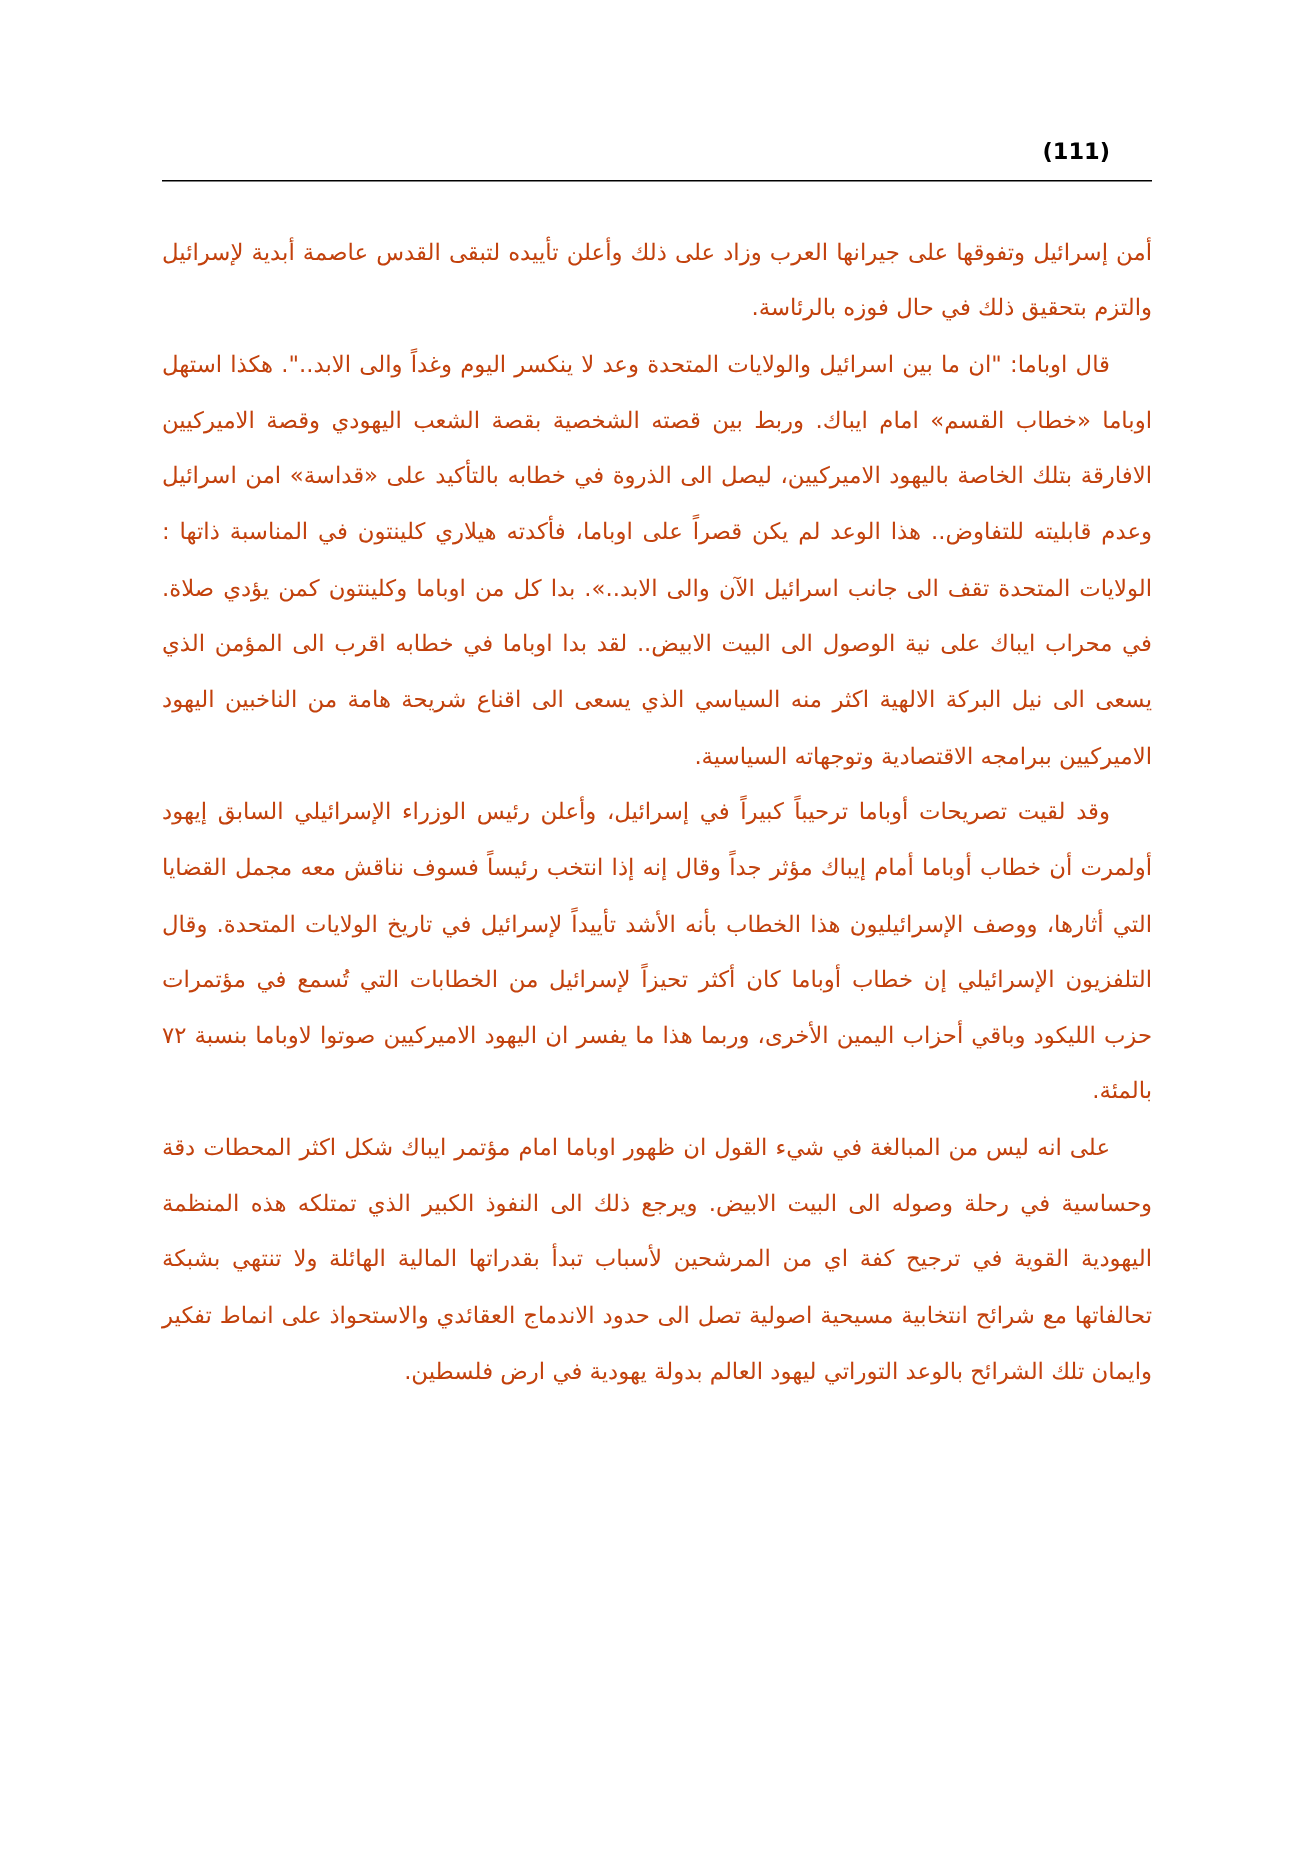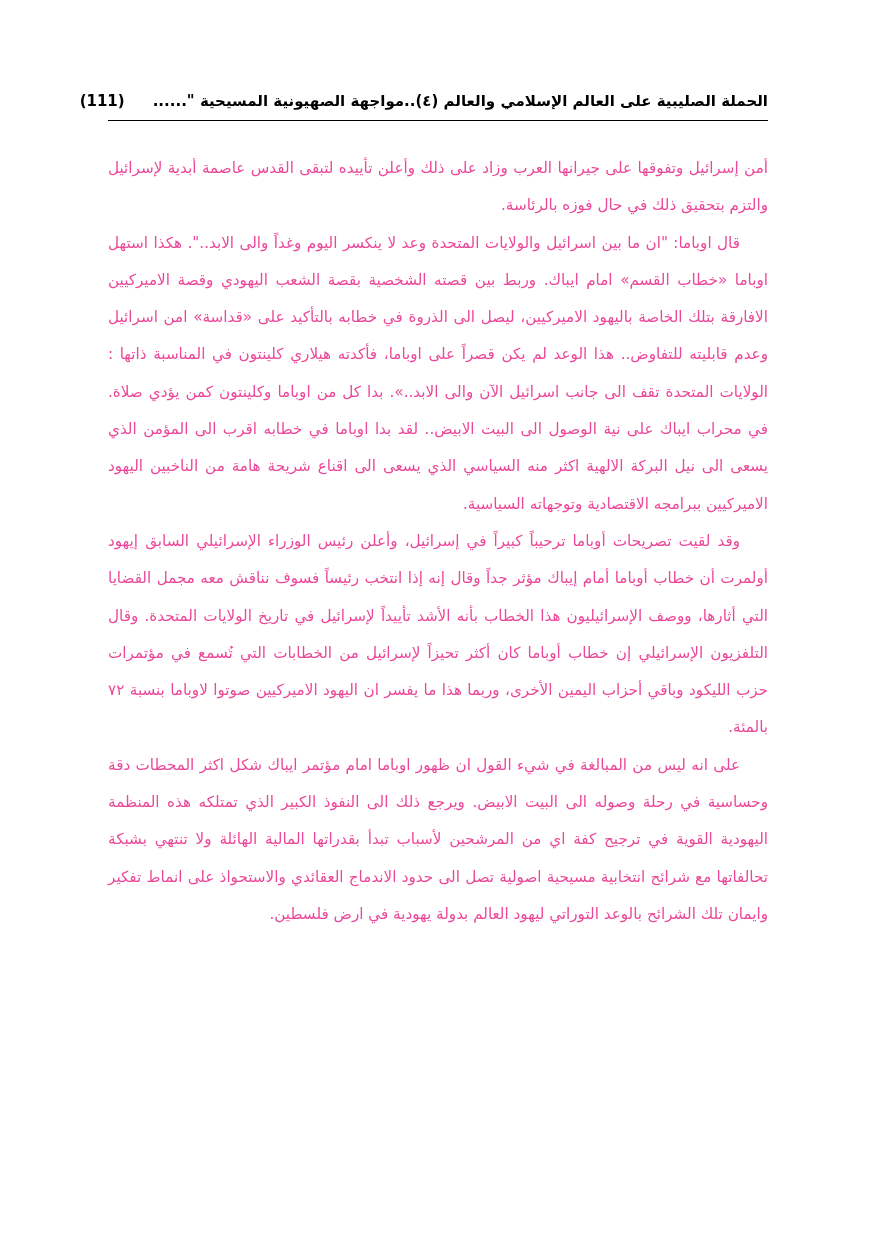--- a/index.html
+++ b/index.html
@@ -55,36 +55,35 @@
       position: absolute;
       top: 150px;
       left: 0;
       right: 0;
       direction: rtl;
       text-align: justify;
       text-align-last: right;
       font-family: "DejaVu Sans", sans-serif;
       font-size: 15.2px;
       line-height: 37.3px;
-      color: #ec4899;
+      color: #c2410c;
     }
     .body-text p {
       margin: 0;
       padding: 0;
     }
     .body-text p.indent {
       text-indent: 28px;
     }
   </style>
 </head>
 <body>
 
 <div class="page">
   <div class="running-header">
-    <span class="title">الحملة الصليبية على العالم الإسلامي والعالم (٤)..مواجهة الصهيونية المسيحية "......</span>
     <span class="page-num">(111)</span>
   </div>
   <div class="header-rule"></div>
 
   <div class="body-text">
     <p>أمن إسرائيل وتفوقها على جيرانها العرب وزاد على ذلك وأعلن تأييده لتبقى القدس عاصمة أبدية لإسرائيل والتزم بتحقيق ذلك في حال فوزه بالرئاسة.</p>
     <p class="indent">قال اوباما: "ان ما بين اسرائيل والولايات المتحدة وعد لا ينكسر اليوم وغداً والى الابد..". هكذا استهل اوباما «خطاب القسم» امام ايباك. وربط بين قصته الشخصية بقصة الشعب اليهودي وقصة الاميركيين الافارقة بتلك الخاصة باليهود الاميركيين، ليصل الى الذروة في خطابه بالتأكيد على «قداسة» امن اسرائيل وعدم قابليته للتفاوض.. هذا الوعد لم يكن قصراً على اوباما، فأكدته هيلاري كلينتون في المناسبة ذاتها : الولايات المتحدة تقف الى جانب اسرائيل الآن والى الابد..». بدا كل من اوباما وكلينتون كمن يؤدي صلاة. في محراب ايباك على نية الوصول الى البيت الابيض.. لقد بدا اوباما في خطابه اقرب الى المؤمن الذي يسعى الى نيل البركة الالهية اكثر منه السياسي الذي يسعى الى اقناع شريحة هامة من الناخبين اليهود الاميركيين ببرامجه الاقتصادية وتوجهاته السياسية.</p>
     <p class="indent">وقد لقيت تصريحات أوباما ترحيباً كبيراً في إسرائيل، وأعلن رئيس الوزراء الإسرائيلي السابق إيهود أولمرت أن خطاب أوباما أمام إيباك مؤثر جداً وقال إنه إذا انتخب رئيساً فسوف نناقش معه مجمل القضايا التي أثارها، ووصف الإسرائيليون هذا الخطاب بأنه الأشد تأييداً لإسرائيل في تاريخ الولايات المتحدة. وقال التلفزيون الإسرائيلي إن خطاب أوباما كان أكثر تحيزاً لإسرائيل من الخطابات التي تُسمع في مؤتمرات حزب الليكود وباقي أحزاب اليمين الأخرى، وربما هذا ما يفسر ان اليهود الاميركيين صوتوا لاوباما بنسبة ٧٢ بالمئة.</p>
     <p class="indent">على انه ليس من المبالغة في شيء القول ان ظهور اوباما امام مؤتمر ايباك شكل اكثر المحطات دقة وحساسية في رحلة وصوله الى البيت الابيض. ويرجع ذلك الى النفوذ الكبير الذي تمتلكه هذه المنظمة اليهودية القوية في ترجيح كفة اي من المرشحين لأسباب تبدأ بقدراتها المالية الهائلة ولا تنتهي بشبكة تحالفاتها مع شرائح انتخابية مسيحية اصولية تصل الى حدود الاندماج العقائدي والاستحواذ على انماط تفكير وايمان تلك الشرائح بالوعد التوراتي ليهود العالم بدولة يهودية في ارض فلسطين.</p>
   </div>

